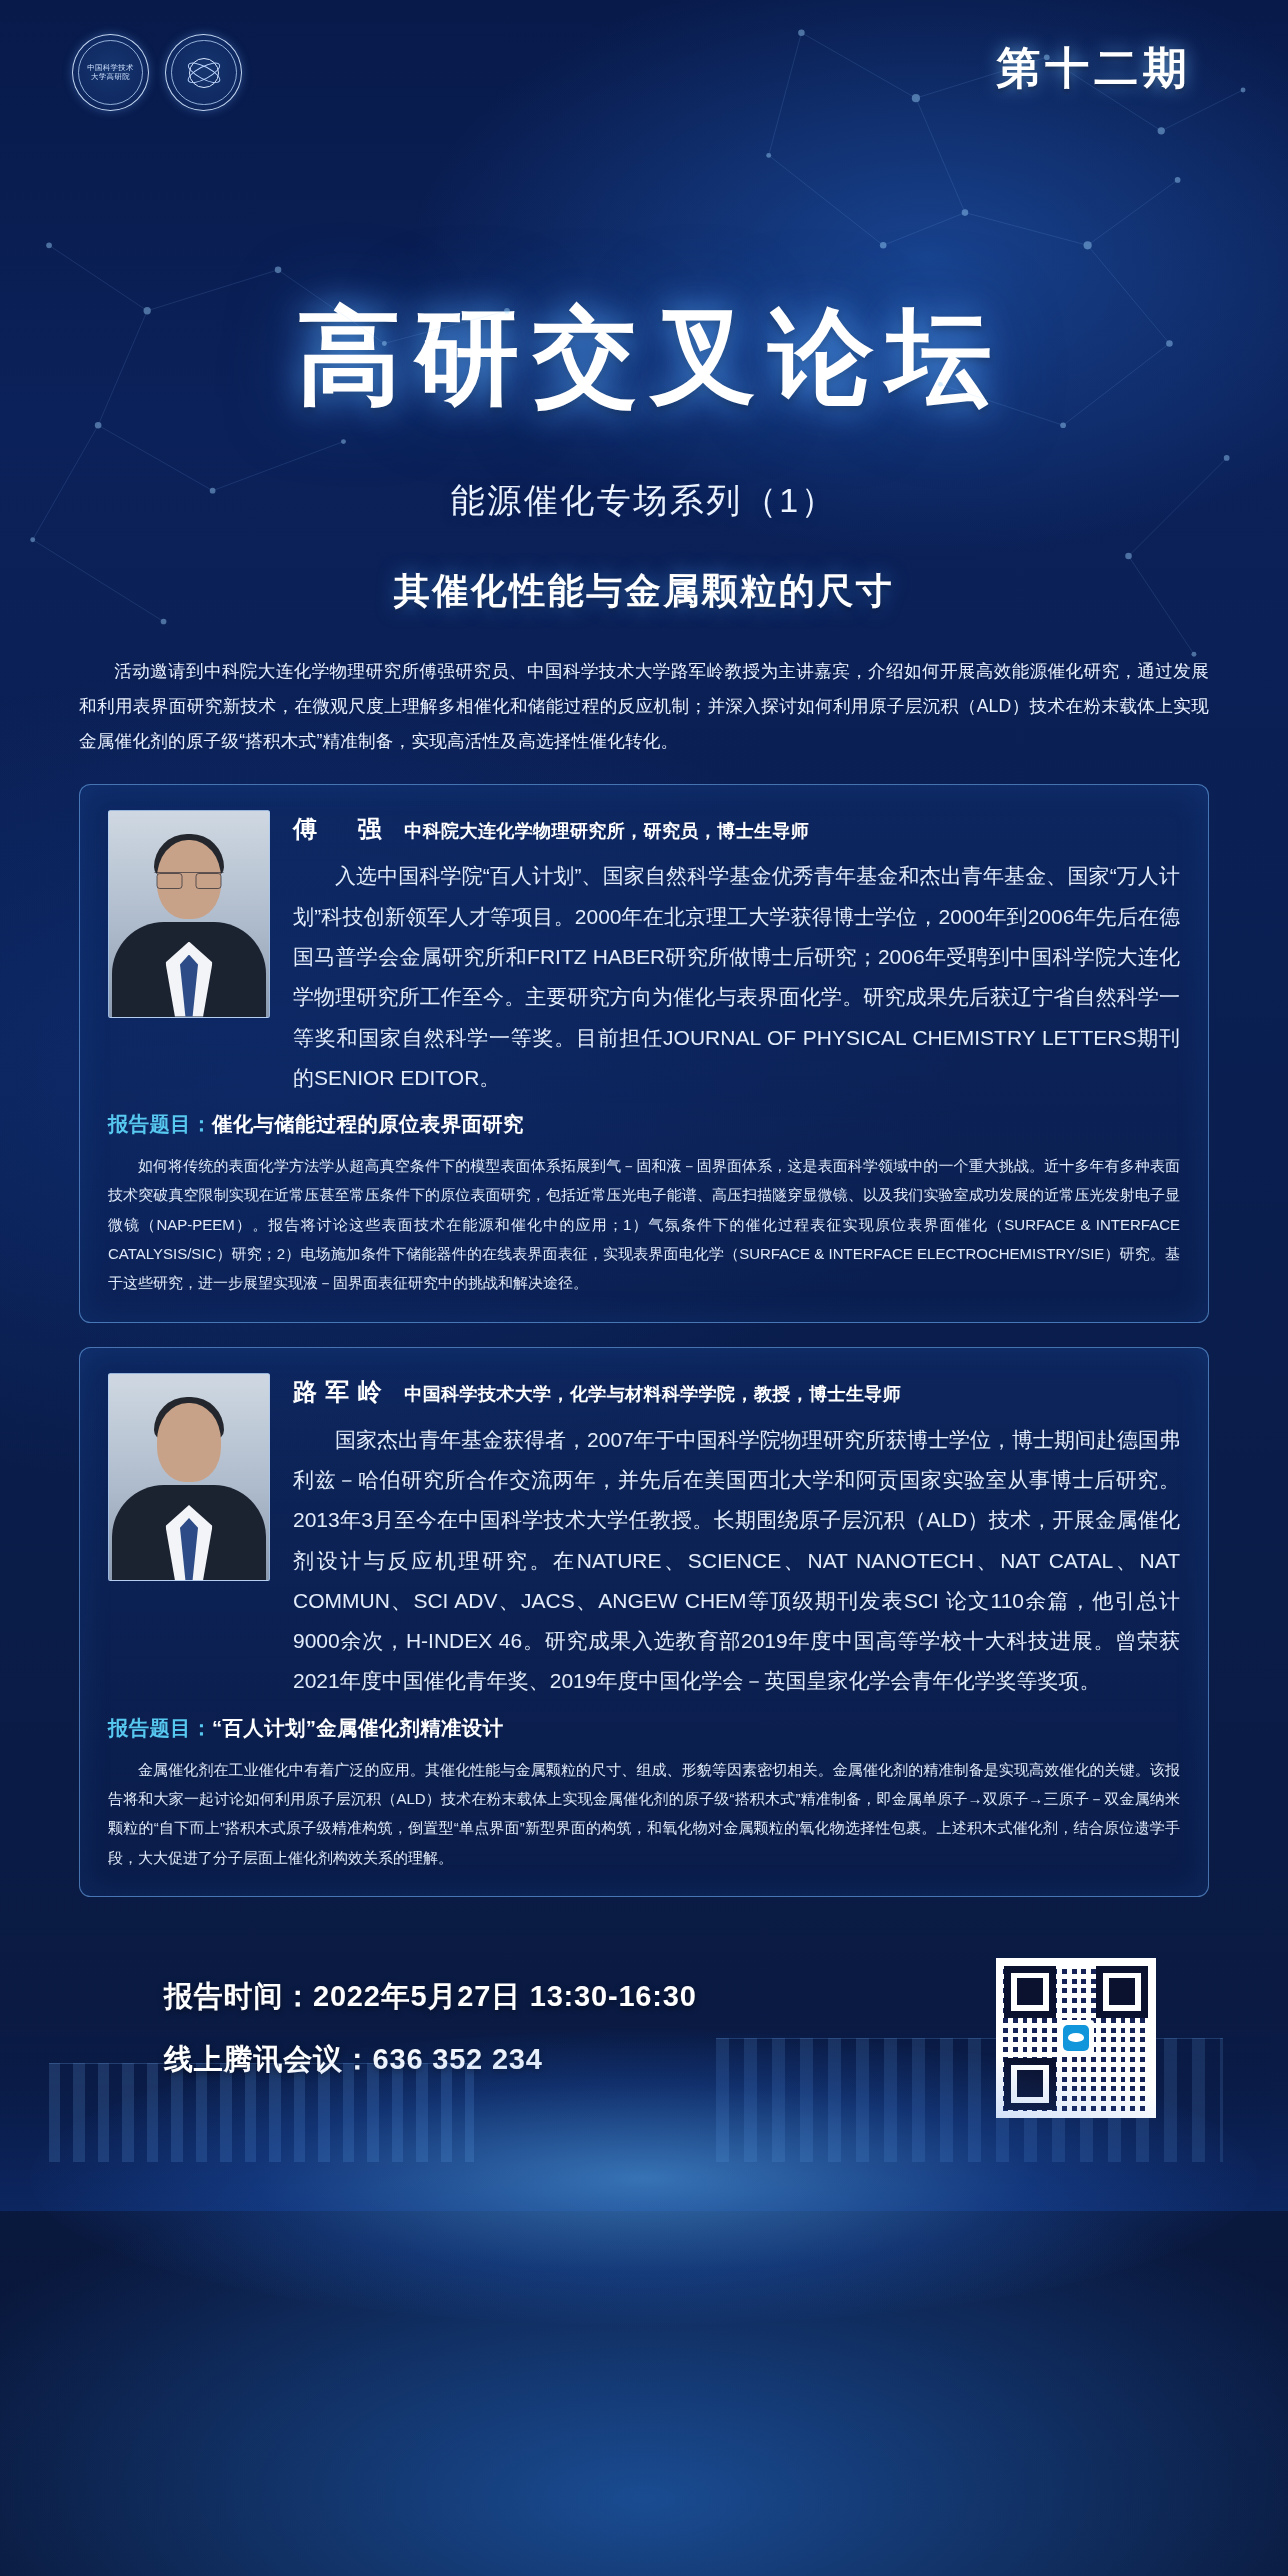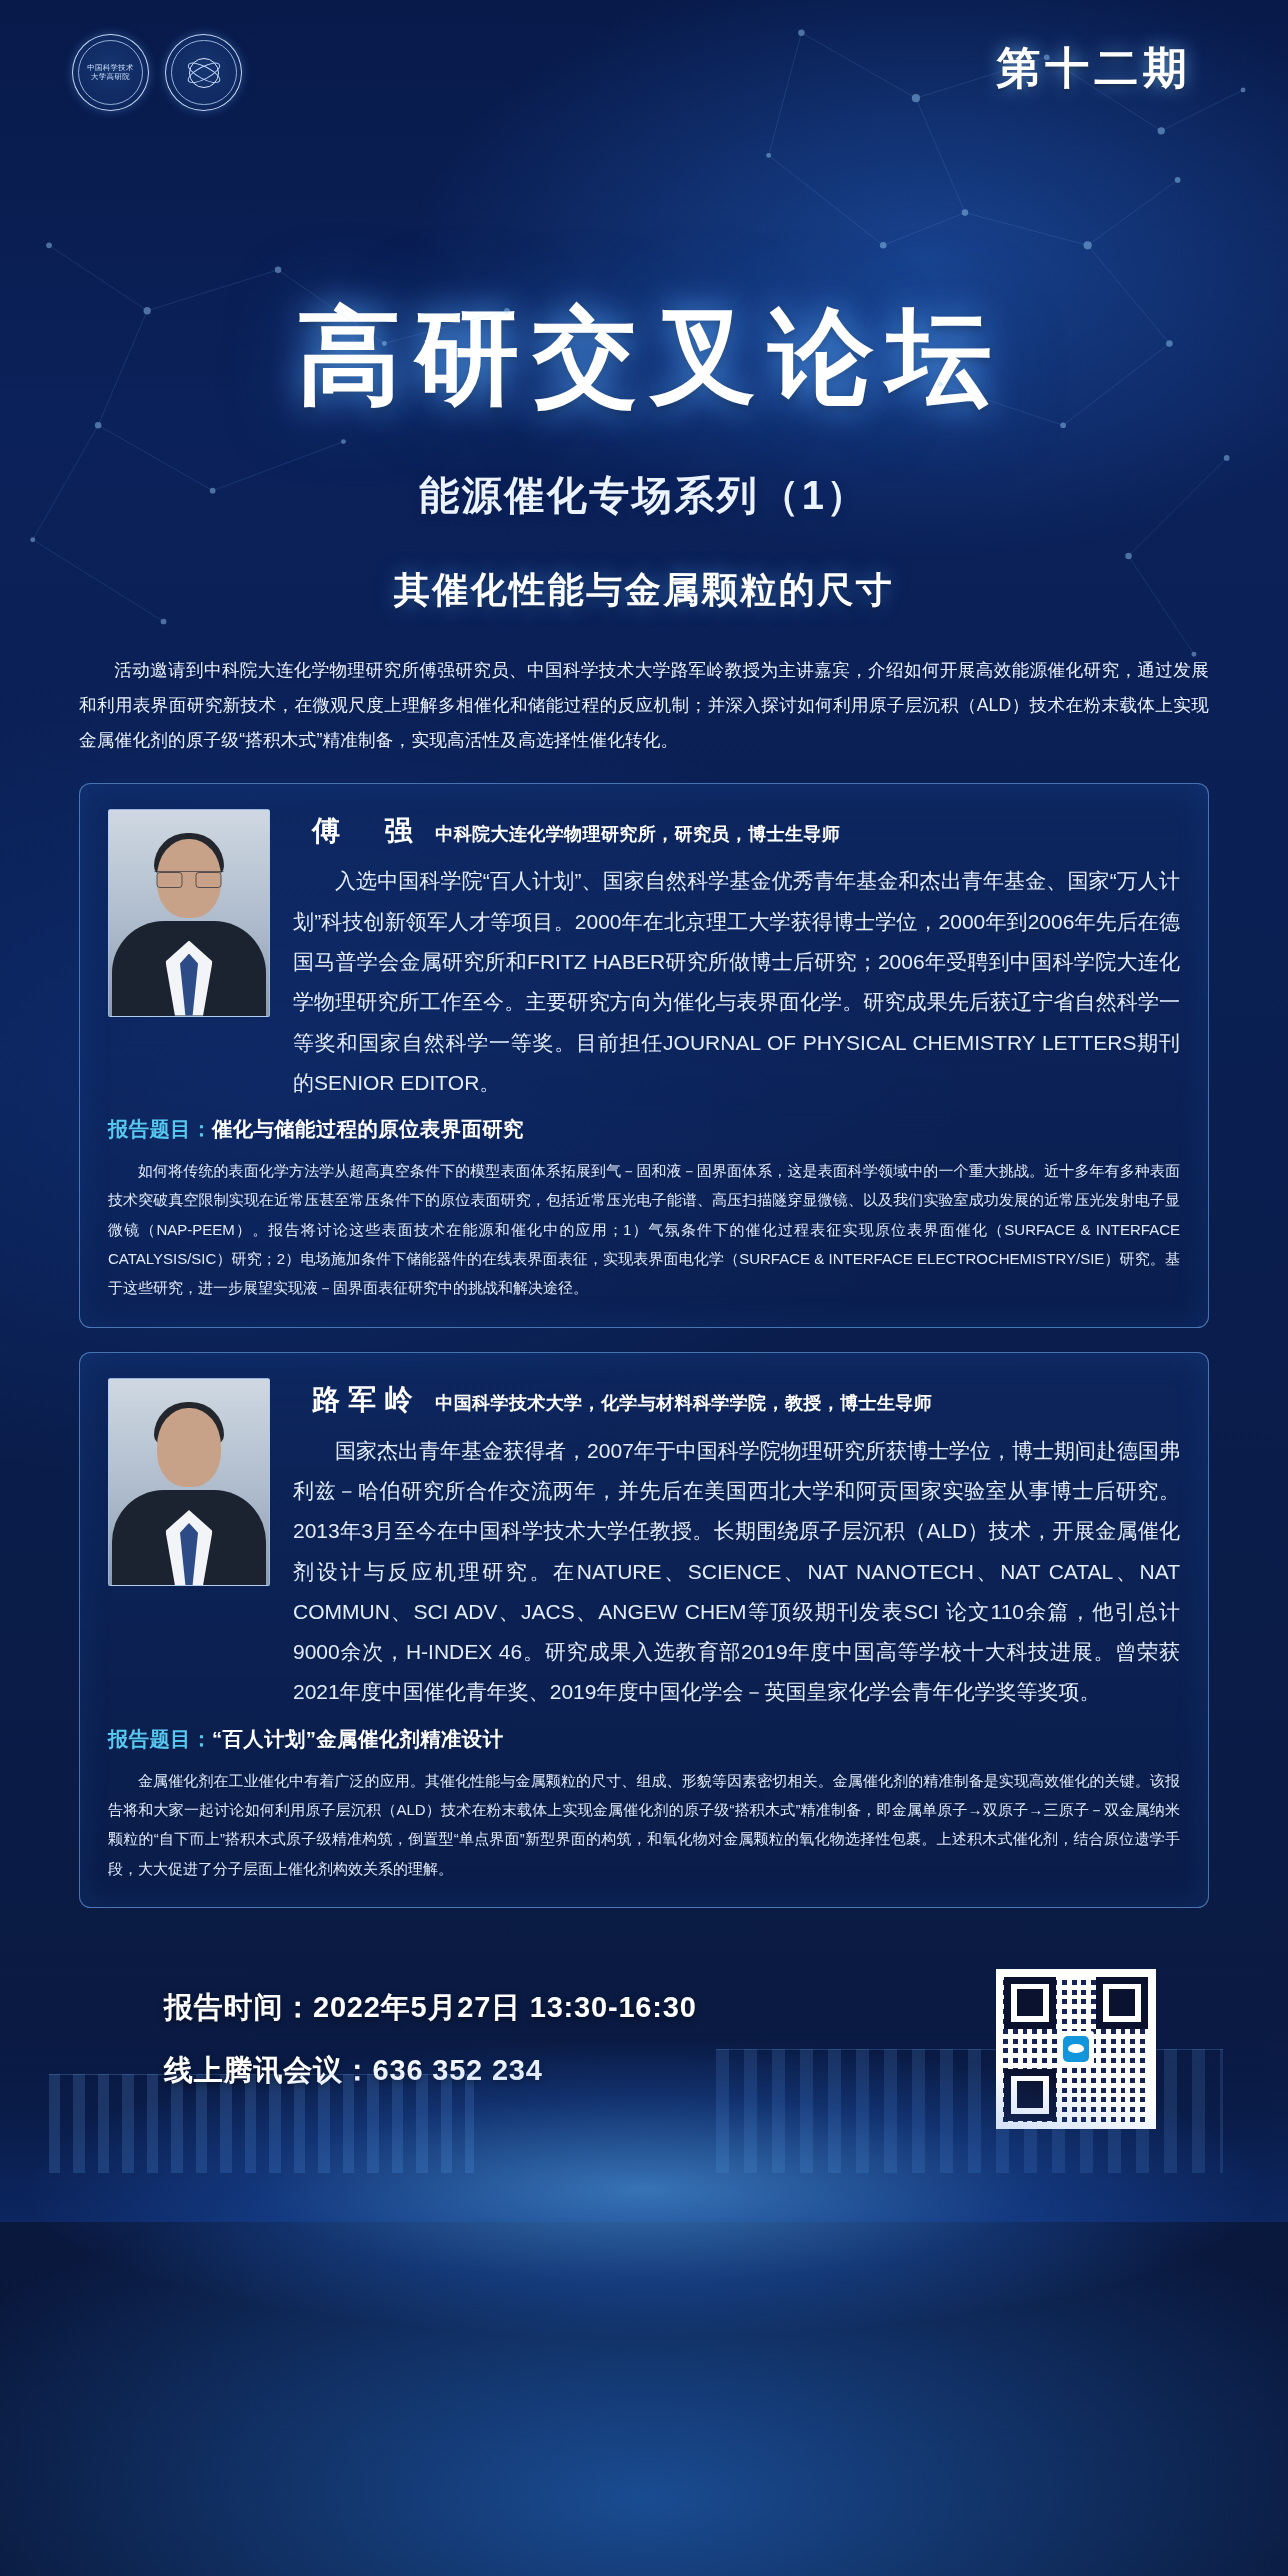--- a/index.html
+++ b/index.html
@@ -119,24 +119,24 @@
     font-weight: 700;
     letter-spacing: 13px;
     text-indent: 13px;
     margin-top: 34px;
     font-family: "Liberation Serif", "DejaVu Serif", serif;
     text-shadow: 0 0 33px rgba(90,170,255,.85), 0 0 74px rgba(50,120,230,.55), 0 3.3px 8.2px rgba(0,0,0,.45);
   }
   .sub-title {
     text-align: center;
     color: #eaf3ff;
-    font-size: 40px;
-    font-weight: 700;
+    font-size: 34px;
+    font-weight: 400;
     letter-spacing: 2.5px;
-    margin-top: 39px;
+    margin-top: 49px;
     text-shadow: 0 1.6px 8.2px rgba(10,30,80,.8);
   }
   .topic-title {
     text-align: center;
     color: #ffffff;
     font-size: 36px;
     font-weight: 700;
     letter-spacing: 2.5px;
     margin-top: 43px;
     text-shadow: 0 0 19.6px rgba(80,160,255,.6), 0 1.6px 6.5px rgba(0,0,0,.5);
@@ -258,25 +258,24 @@
     padding-top: 3.3px;
   }
   .speaker-nameline {
     display: flex;
     align-items: baseline;
     gap: 14.7px;
     margin-bottom: 11.4px;
   }
   .speaker-name {
     color: #ffffff;
-    font-size: 28px;
+    font-size: 24px;
     font-weight: 700;
     letter-spacing: 8.2px;
     font-family: "Liberation Serif", "DejaVu Serif", serif;
-    margin-left: 19px;
   }
   .speaker-affil {
     color: #ffffff;
     font-size: 18px;
     font-weight: 700;
     letter-spacing: 0.4px;
   }
   .speaker-bio {
     color: #e2ecfb;
     font-size: 21px;

